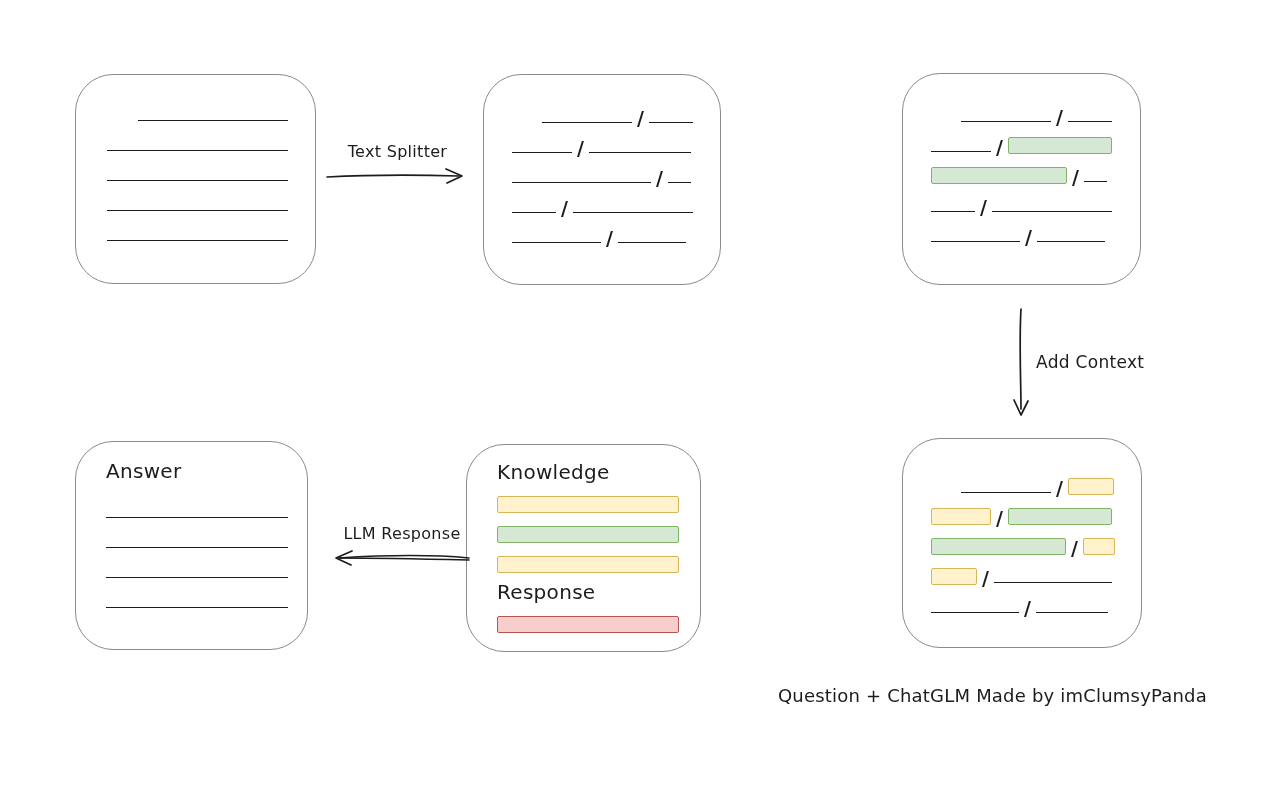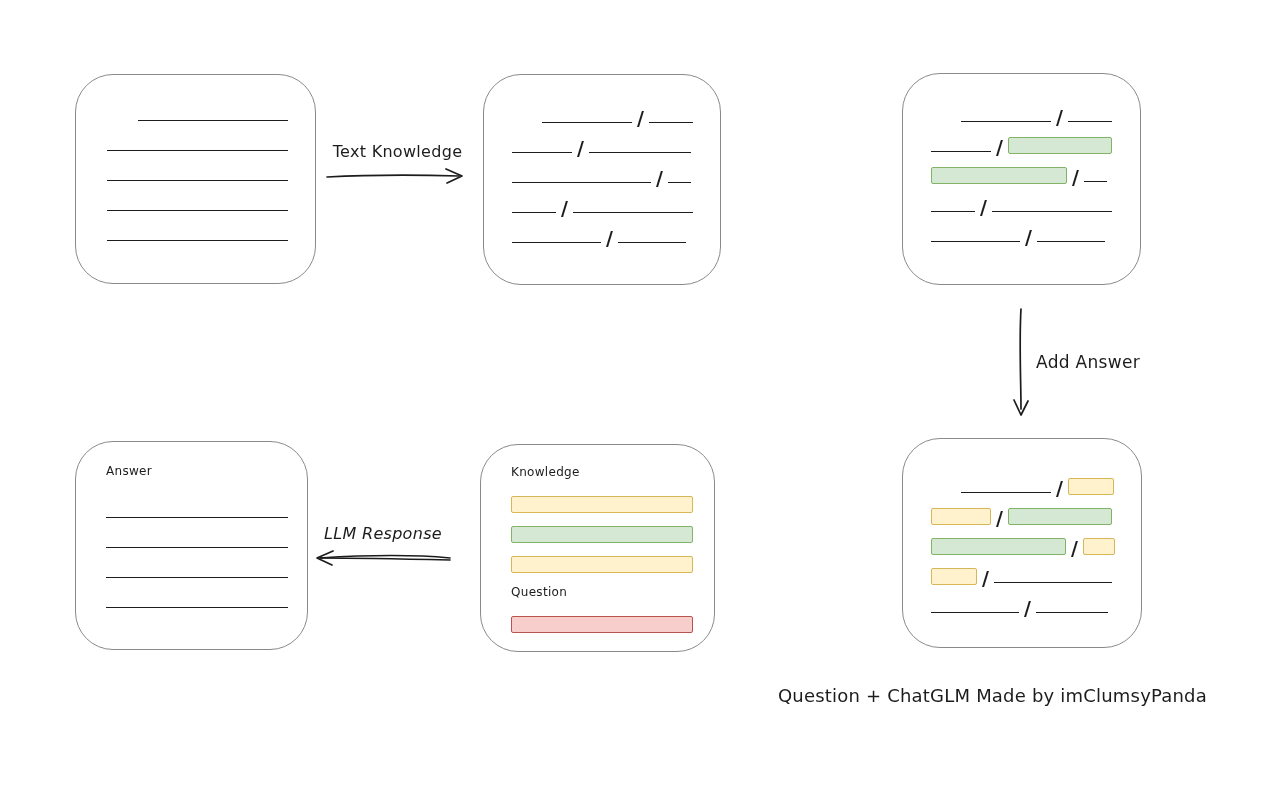--- a/index.html
+++ b/index.html
@@ -32,21 +32,21 @@
     border-radius: 2px;
   }
   .seg-slash {
     font-size: 19px;
     font-weight: bold;
     line-height: 1;
     padding: 0 5px;
     margin-bottom: -3px;
   }
   .box-label {
-    font-size: 12px;
+    font-size: 20px;
     height: 22px;
     line-height: 22px;
     letter-spacing: 0.3px;
   }
   .arrow-label {
     font-size: 16px;
     text-align: center;
     letter-spacing: 0.3px;
     white-space: nowrap;
   }
@@ -67,27 +67,27 @@
   #box-document .rows { padding: 18px 26px 0 31px; }
   #box-split    { left: 483px; top: 74px;  width: 238px; height: 211px; }
   #box-split .rows { padding: 20px 24px 0 28px; }
   #box-vector   { left: 902px; top: 73px;  width: 239px; height: 212px; }
   #box-vector .rows { padding: 20px 24px 0 28px; }
   #box-context  { left: 902px; top: 438px; width: 240px; height: 210px; }
   #box-context .rows { padding: 26px 24px 0 28px; }
   #box-answer   { left: 75px;  top: 441px; width: 233px; height: 209px; }
   #box-answer .inner { padding: 18px 26px 0 30px; }
   #box-answer .rows { margin-top: 8px; }
-  #box-prompt   { left: 480px; top: 444px; width: 235px; height: 208px; }
+  #box-prompt   { left: 466px; top: 444px; width: 235px; height: 208px; }
   #box-prompt .inner { padding: 16px 23px 0 30px; }
   #box-prompt .question-label { margin-top: 8px; }
   
   #arrow-text-splitter  { left: 325px;  top: 142px; width: 145px; }
   #arrow-vector-search  { left: 742px;  top: 143px; width: 145px; }
-  #arrow-llm-response   { left: 312px;  top: 524px; width: 142px; font-style: italic; }
+  #arrow-llm-response   { left: 331px;  top: 524px; width: 142px; }
   #arrow-generate-prompt{ left: 735px;  top: 513px; width: 150px; }
   #arrow-add-context-line  { position: absolute; left: 1010px; top: 307px; }
   #arrow-add-context-label { position: absolute; left: 1036px; top: 352px; font-size: 17px; letter-spacing: 0.3px; white-space: nowrap; }
 </style>
 </head>
 <body>
 
 <div class="canvas">
 
   <div class="node-box" id="box-document">
@@ -104,21 +104,21 @@
         <div class="seg-row">
           <span class="seg seg-line" style="width: 181px; border-bottom: 1.8px solid rgb(28, 28, 28);"></span>
         </div>
         <div class="seg-row">
           <span class="seg seg-line" style="width: 181px; border-bottom: 1.8px solid rgb(28, 28, 28);"></span>
         </div>
       </div>
   </div>
 
   <div class="arrow-wrap" id="arrow-text-splitter">
-    <div class="arrow-label">Text Knowledge</div>
+    <div class="arrow-label">Text Splitter</div>
     <svg width="145" height="24" viewBox="0 0 145 24">
       <path d="M2,13 C40,11 100,11 134,12" fill="none" stroke="#1c1c1c" stroke-width="1.7" stroke-linecap="round"></path>
       <polyline points="121,5 137,12 122,19" fill="none" stroke="#1c1c1c" stroke-width="1.7" stroke-linejoin="round" stroke-linecap="round"></polyline>
     </svg>
   </div>
 
   <div class="node-box" id="box-split">
     <div class="rows">
         <div class="seg-row" style="margin-left: 30px;">
           <span class="seg seg-line" style="width: 90px; border-bottom: 1.8px solid rgb(28, 28, 28);"></span>
@@ -176,21 +176,21 @@
           <span class="seg seg-slash" style="color: rgb(28, 28, 28);">/</span>
           <span class="seg seg-line" style="width: 68px; border-bottom: 1.8px solid rgb(28, 28, 28);"></span>
         </div>
       </div>
   </div>
 
   <svg id="arrow-add-context-line" width="22" height="112" viewBox="0 0 22 112">
     <path d="M11,2 C9,35 11,75 11,102" fill="none" stroke="#1c1c1c" stroke-width="1.7" stroke-linecap="round"></path>
     <polyline points="4,93 11,108 18,94" fill="none" stroke="#1c1c1c" stroke-width="1.7" stroke-linejoin="round" stroke-linecap="round"></polyline>
   </svg>
-  <div id="arrow-add-context-label">Add Answer</div>
+  <div id="arrow-add-context-label">Add Context</div>
 
   <div class="node-box" id="box-context">
     <div class="rows">
         <div class="seg-row" style="margin-left: 30px;">
           <span class="seg seg-line" style="width: 90px; border-bottom: 1.8px solid rgb(28, 28, 28);"></span>
           <span class="seg seg-slash" style="color: rgb(28, 28, 28);">/</span>
           <span class="seg seg-yellow" style="width: 46px; background: rgb(255, 242, 204); border: 1.5px solid rgb(214, 182, 86);"></span>
         </div>
         <div class="seg-row">
           <span class="seg seg-yellow" style="width: 60px; background: rgb(255, 242, 204); border: 1.5px solid rgb(214, 182, 86);"></span>
@@ -223,21 +223,21 @@
           <div class="seg-row">
             <span class="seg seg-yellow" style="width: 182px; background: rgb(255, 242, 204); border: 1.5px solid rgb(214, 182, 86);"></span>
           </div>
           <div class="seg-row">
             <span class="seg seg-green" style="width: 182px; background: rgb(213, 232, 212); border: 1.5px solid rgb(130, 179, 102);"></span>
           </div>
           <div class="seg-row">
             <span class="seg seg-yellow" style="width: 182px; background: rgb(255, 242, 204); border: 1.5px solid rgb(214, 182, 86);"></span>
           </div>
         </div>
-      <div class="box-label question-label">Question</div>
+      <div class="box-label question-label">Response</div>
       <div class="rows">
           <div class="seg-row">
             <span class="seg seg-red" style="width: 182px; background: rgb(248, 206, 204); border: 1.5px solid rgb(184, 84, 80);"></span>
           </div>
         </div>
     </div>
   </div>
 
   <div class="arrow-wrap" id="arrow-llm-response">
     <div class="arrow-label">LLM Response</div>

